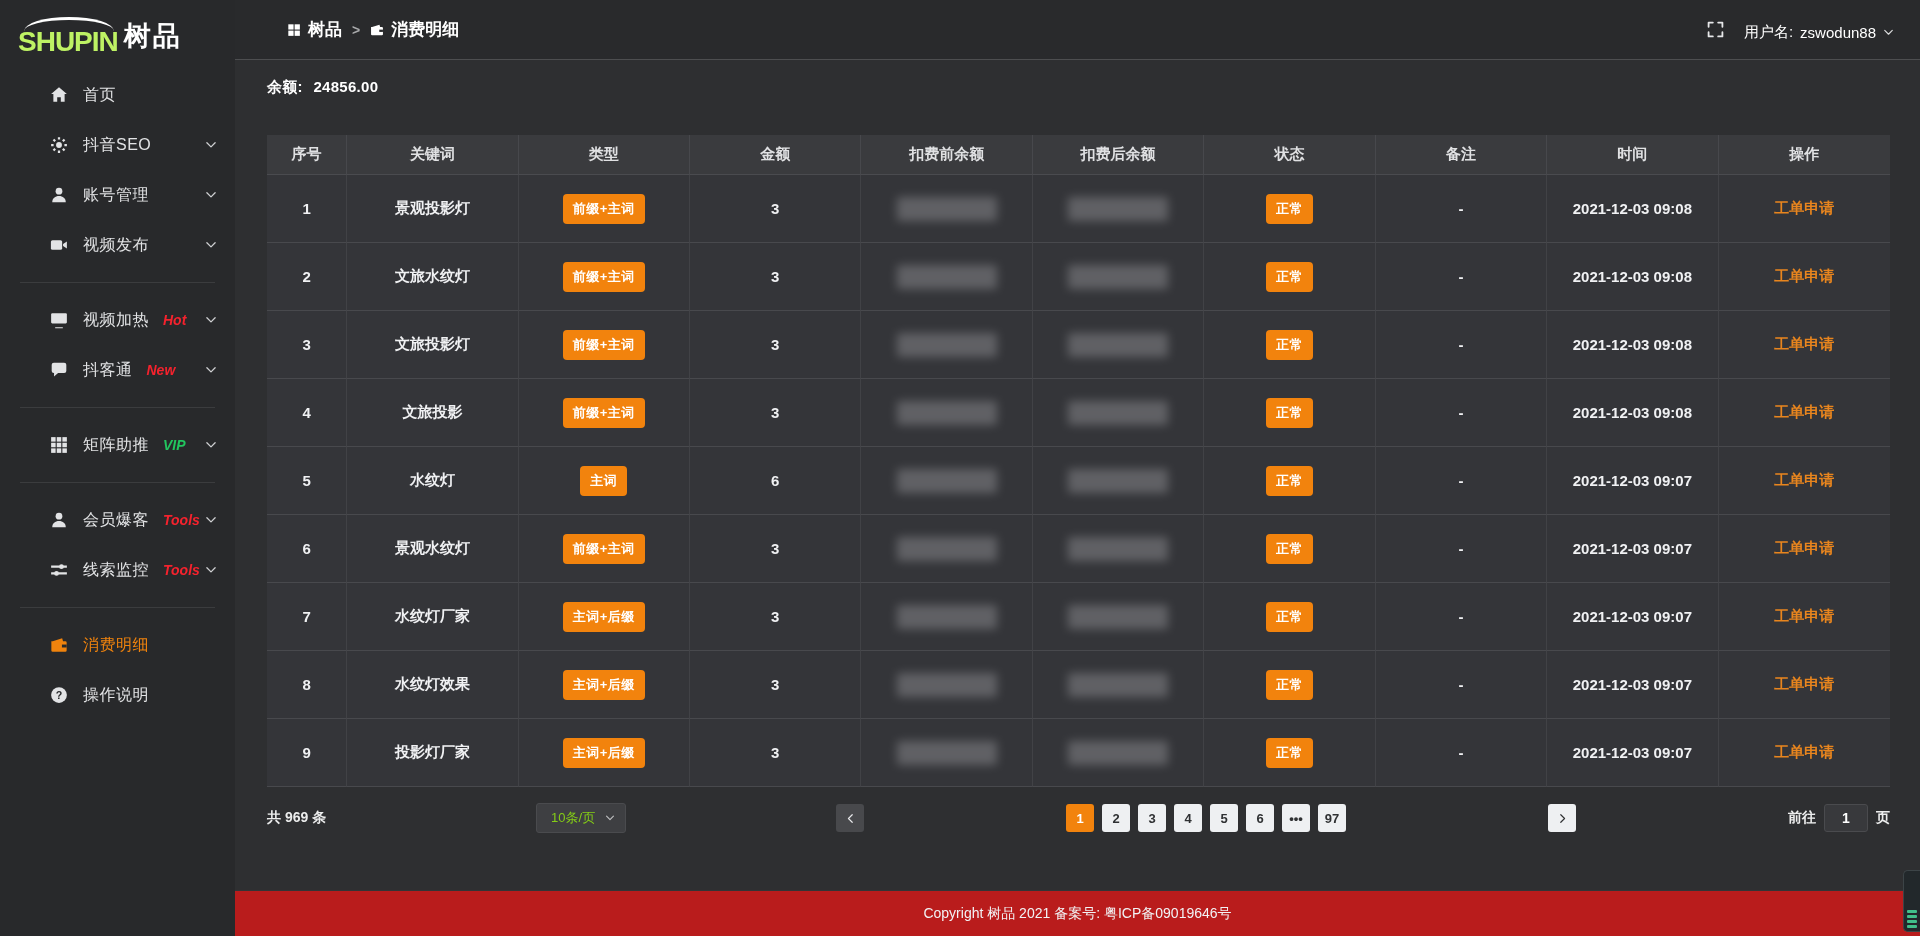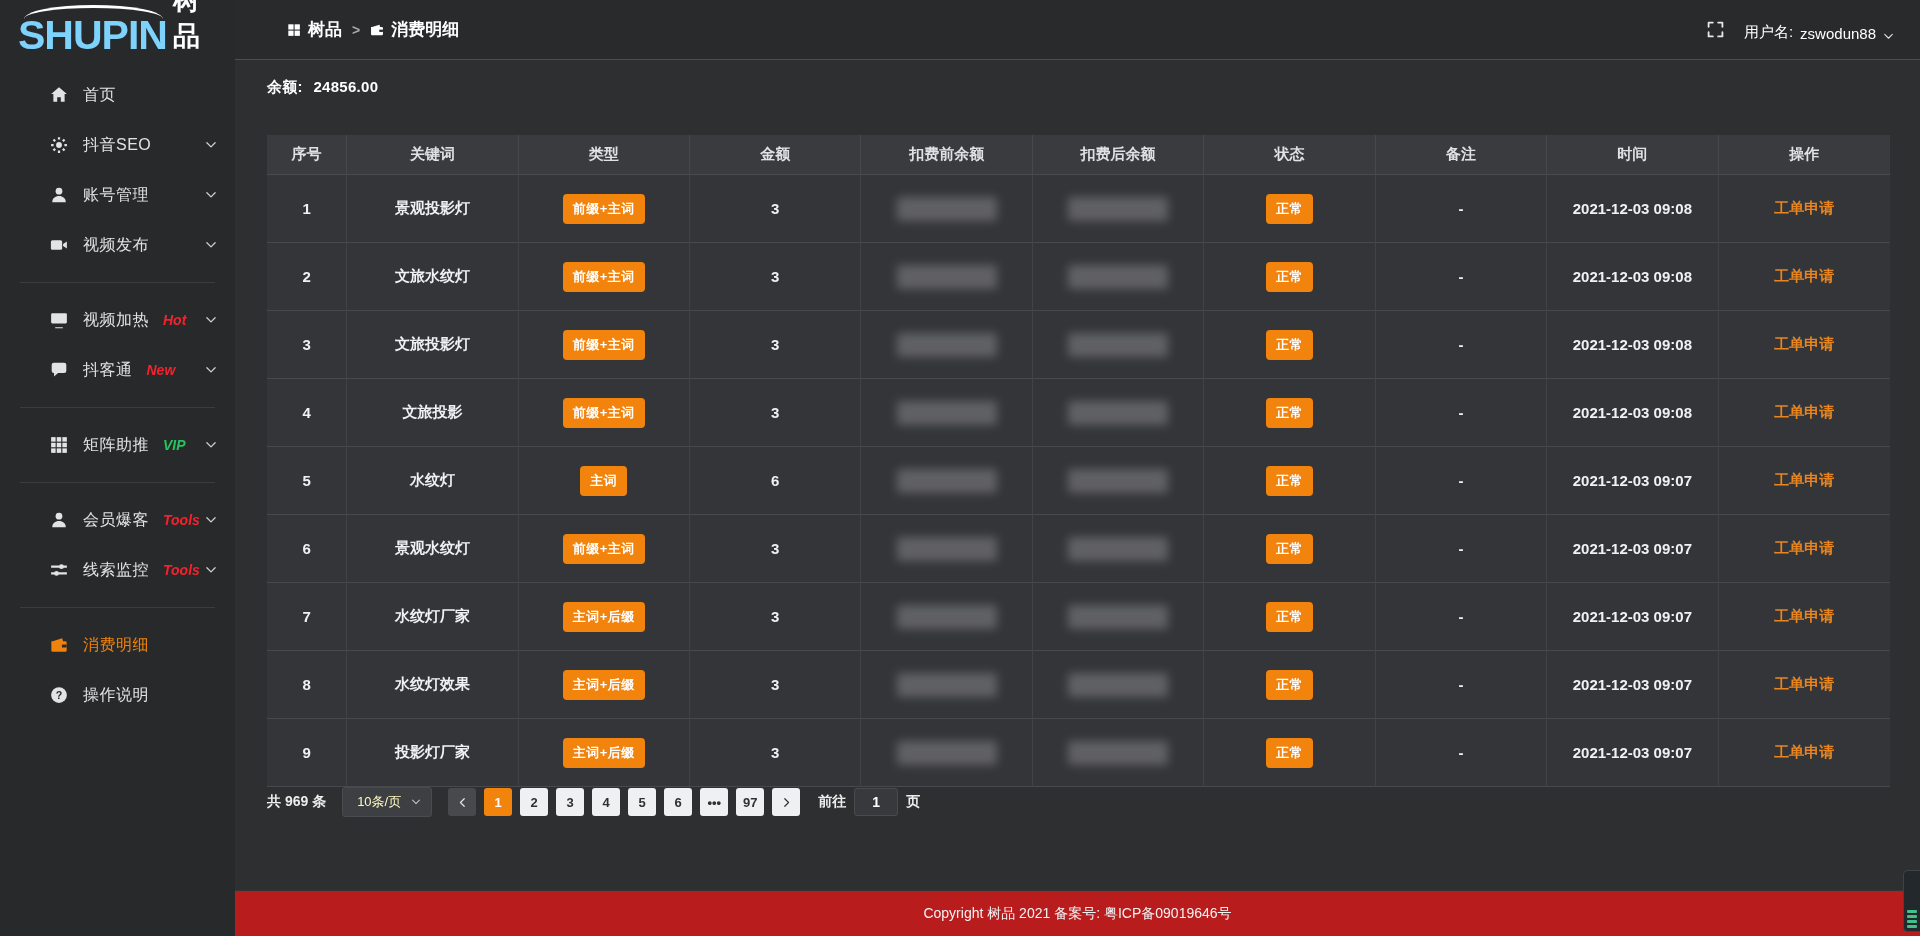--- a/index.html
+++ b/index.html
@@ -4,21 +4,21 @@
 <style>
   * { margin:0; padding:0; box-sizing:border-box; }
   html,body { width:1920px; height:936px; overflow:hidden;
     font-family:"Liberation Sans","DejaVu Sans",sans-serif;
     background:#2e2f31; color:#e7e8ea; }
   .app { display:flex; width:100%; height:100%; }
 
   
   .sidebar { width:235px; min-width:235px; background:#28292b; height:100%; }
   .logo { height:62px; display:flex; align-items:flex-end; padding:0 10px 8px 18px; }
-  .logo-en { font-size:41px; font-weight:800; color:#7dd3fc; letter-spacing:-1px; line-height:.9;
+  .logo-en { font-size:28px; font-weight:800; color:#bef264; letter-spacing:-1px; line-height:.9;
              position:relative; }
   .logo-arc { position:absolute; left:6px; right:4px; top:-12px; height:14px;
               border-top:3px solid #fff; border-radius:50% 50% 0 0 / 100% 100% 0 0; }
   .logo-cn { font-size:27px; font-weight:800; color:#fff; margin-left:6px; letter-spacing:2px; }
   .side-nav { padding-top:8px; }
   .side-item { height:50px; display:flex; align-items:center; padding:0 18px 0 22px;
                font-size:16px; color:#e2e3e5; cursor:pointer;margin-left:28px; }
   .side-item .side-icon { width:18px; height:18px; margin-right:15px; display:inline-flex; }
   .side-item .side-icon svg { width:18px; height:18px; }
   .side-label { letter-spacing:.5px; }
@@ -33,21 +33,21 @@
   .topbar { height:60px; display:flex; align-items:center; justify-content:space-between;
             background:#292a2c; border-bottom:1px solid #4d4e50; padding:0 26px 0 52px; }
   .breadcrumb { display:flex; align-items:center; font-size:17px; font-weight:bold; color:#fff; gap:10px; }
   .crumb { display:flex; align-items:center; gap:7px; cursor:pointer; }
   .crumb-icon { display:inline-flex; color:#fff; }
   .crumb-icon svg { width:14px; height:14px; }
   .crumb-sep { color:#a9aaac; font-size:14px; font-weight:bold; }
   .topbar-right { display:flex; align-items:center; gap:20px; font-size:15px; color:#fff; }
   .fullscreen-btn { display:inline-flex; color:#e6e7e9; cursor:pointer; }
   .fullscreen-btn svg { width:17px; height:17px; }
-  .user-box { display:flex; align-items:flex-end; gap:7px; cursor:pointer;margin-top:6px; }
+  .user-box { display:flex; align-items:center; gap:7px; cursor:pointer;margin-top:6px; }
   .user-box svg { width:11px; height:11px; color:#d9dadb; }
 
   
   .content { flex:1; padding:16px 30px 0 32px; }
   .balance { font-size:15px; font-weight:bold; color:#fff; margin:2px 0 38px; letter-spacing:.3px; }
   .balance-value { margin-left:6px; }
 
   table.data-table { width:100%; border-collapse:separate; border-spacing:0; table-layout:fixed; }
   .data-table th { height:40px; background:#3a3b3e; font-size:15px; font-weight:bold; color:#e0e1e3;
     border-right:1px solid #47484c; border-bottom:1px solid #4a4b4f; text-align:center; }
@@ -55,25 +55,25 @@
   .data-table td { height:68px; background:#343539; font-size:15px; font-weight:bold; color:#f0f1f3;
     border-right:1px solid #414246; border-bottom:1px solid #48494d; text-align:center; }
   .data-table td:last-child { border-right:none; }
   .badge { display:inline-block; background:#f2830d; color:#fff; font-size:13px; font-weight:bold;
     padding:6px 10px; border-radius:4px; letter-spacing:.5px; }
   .blur-block { display:inline-block; width:100px; height:24px; background:#96969a;
     opacity:.45; filter:blur(5px); border-radius:2px; vertical-align:middle; }
   .action-link { color:#e8851e; cursor:pointer; font-weight:bold; text-decoration:none; }
 
   
-  .pagination { display:flex; align-items:center; justify-content:flex-start; gap:8px;
+  .pagination { margin-top:16px; display:flex; align-items:center; justify-content:space-between; gap:8px;
     font-size:14px; color:#eceded; }
   .pg-total { font-weight:bold; margin-right:8px; }
   .pg-size { background:#3e3f42; border:1px solid #4a4b4e; border-radius:3px; height:30px;
-    display:flex; align-items:center; padding:0 10px 0 14px; gap:10px; font-size:13px; color:#fef9c3; cursor:pointer; margin-right:8px; }
+    display:flex; align-items:center; padding:0 10px 0 14px; gap:10px; font-size:13px; color:#84cc16; cursor:pointer; margin-right:8px; }
   .pg-size svg { width:10px; height:10px; color:#c2c3c5; }
   .pg-btn { width:28px; height:28px; border-radius:3px; background:#eef0f2; color:#2f3133;
     display:flex; align-items:center; justify-content:center; font-size:13px; font-weight:bold; cursor:pointer; }
   .pg-btn.prev { background:#48494c; color:#e8e9eb; }
   .pg-btn svg { width:11px; height:11px; }
   .pg-btn.active { background:#f2830d; color:#fff; }
   .pg-jump { display:flex; align-items:center; gap:8px; margin-left:10px; font-weight:bold; }
   .pg-input { width:44px; height:28px; background:#38393c; border:1px solid #4a4b4e; border-radius:3px;
     color:#fff; text-align:center; font-size:14px; font-weight:bold; }
 

